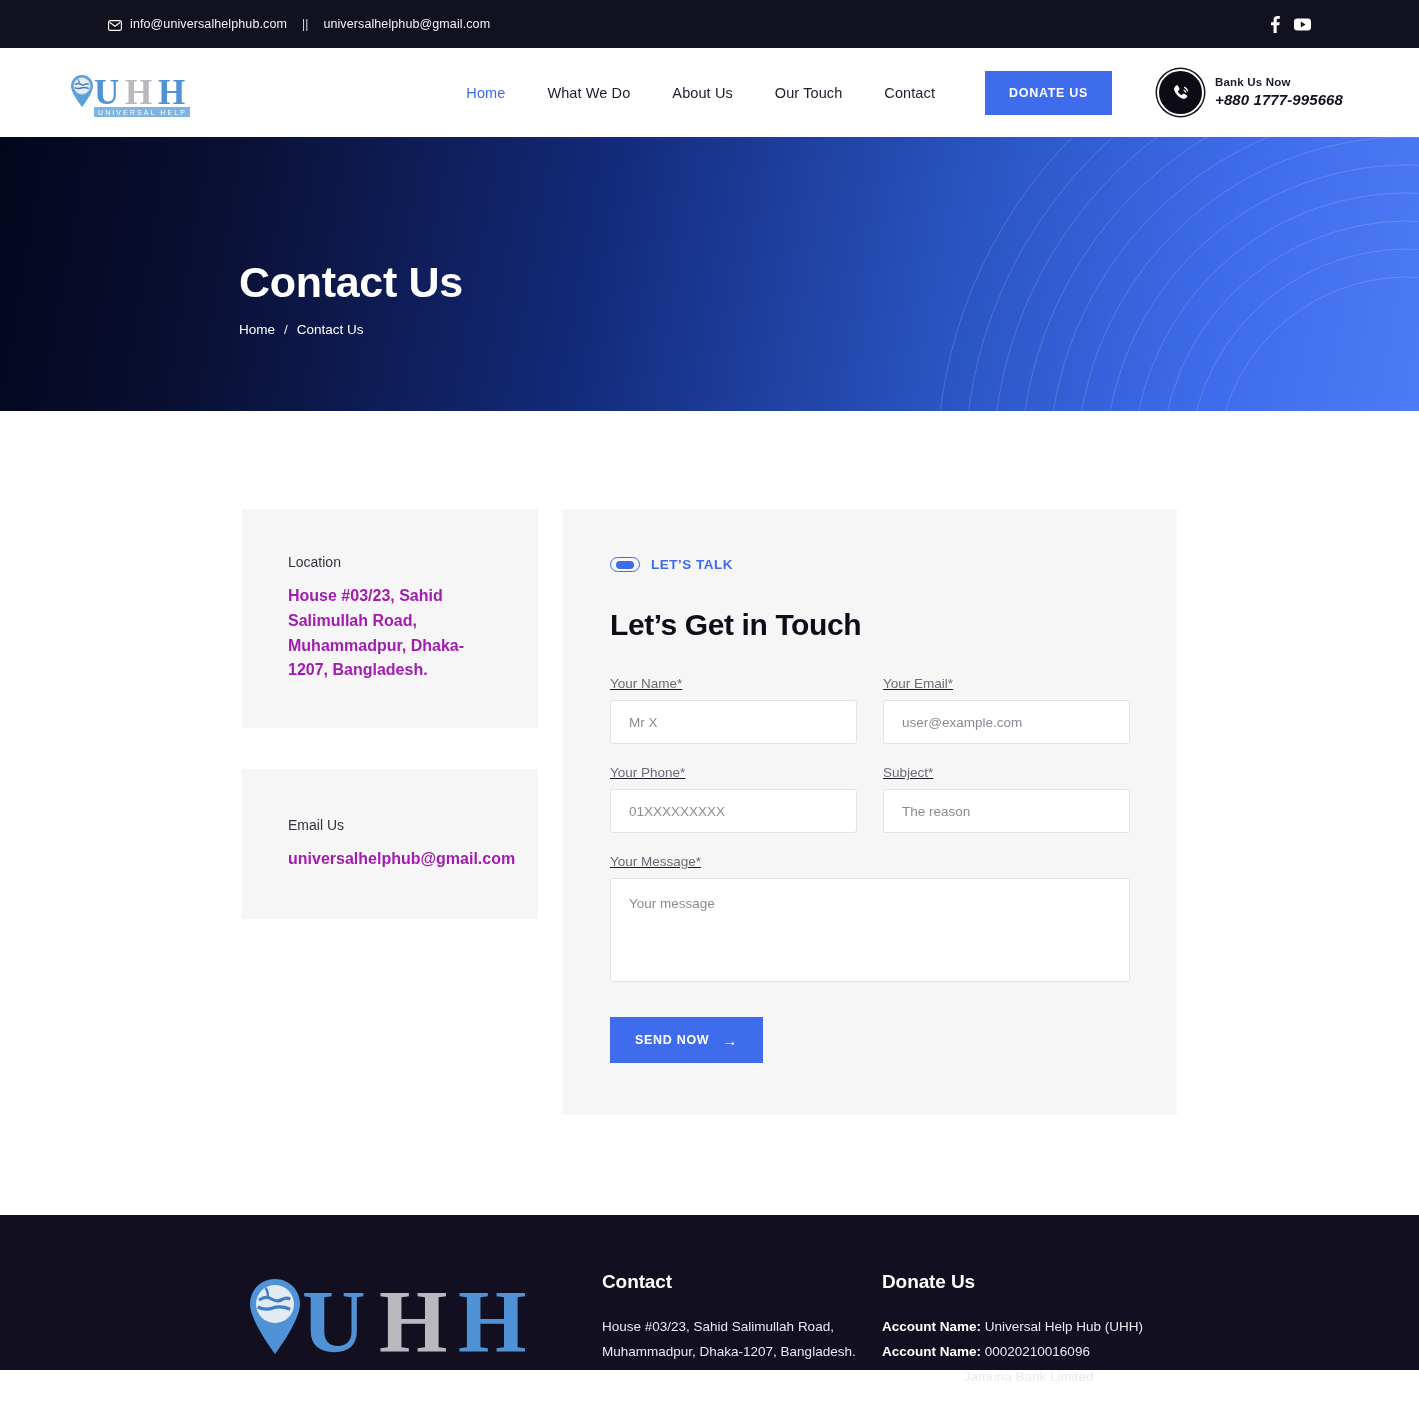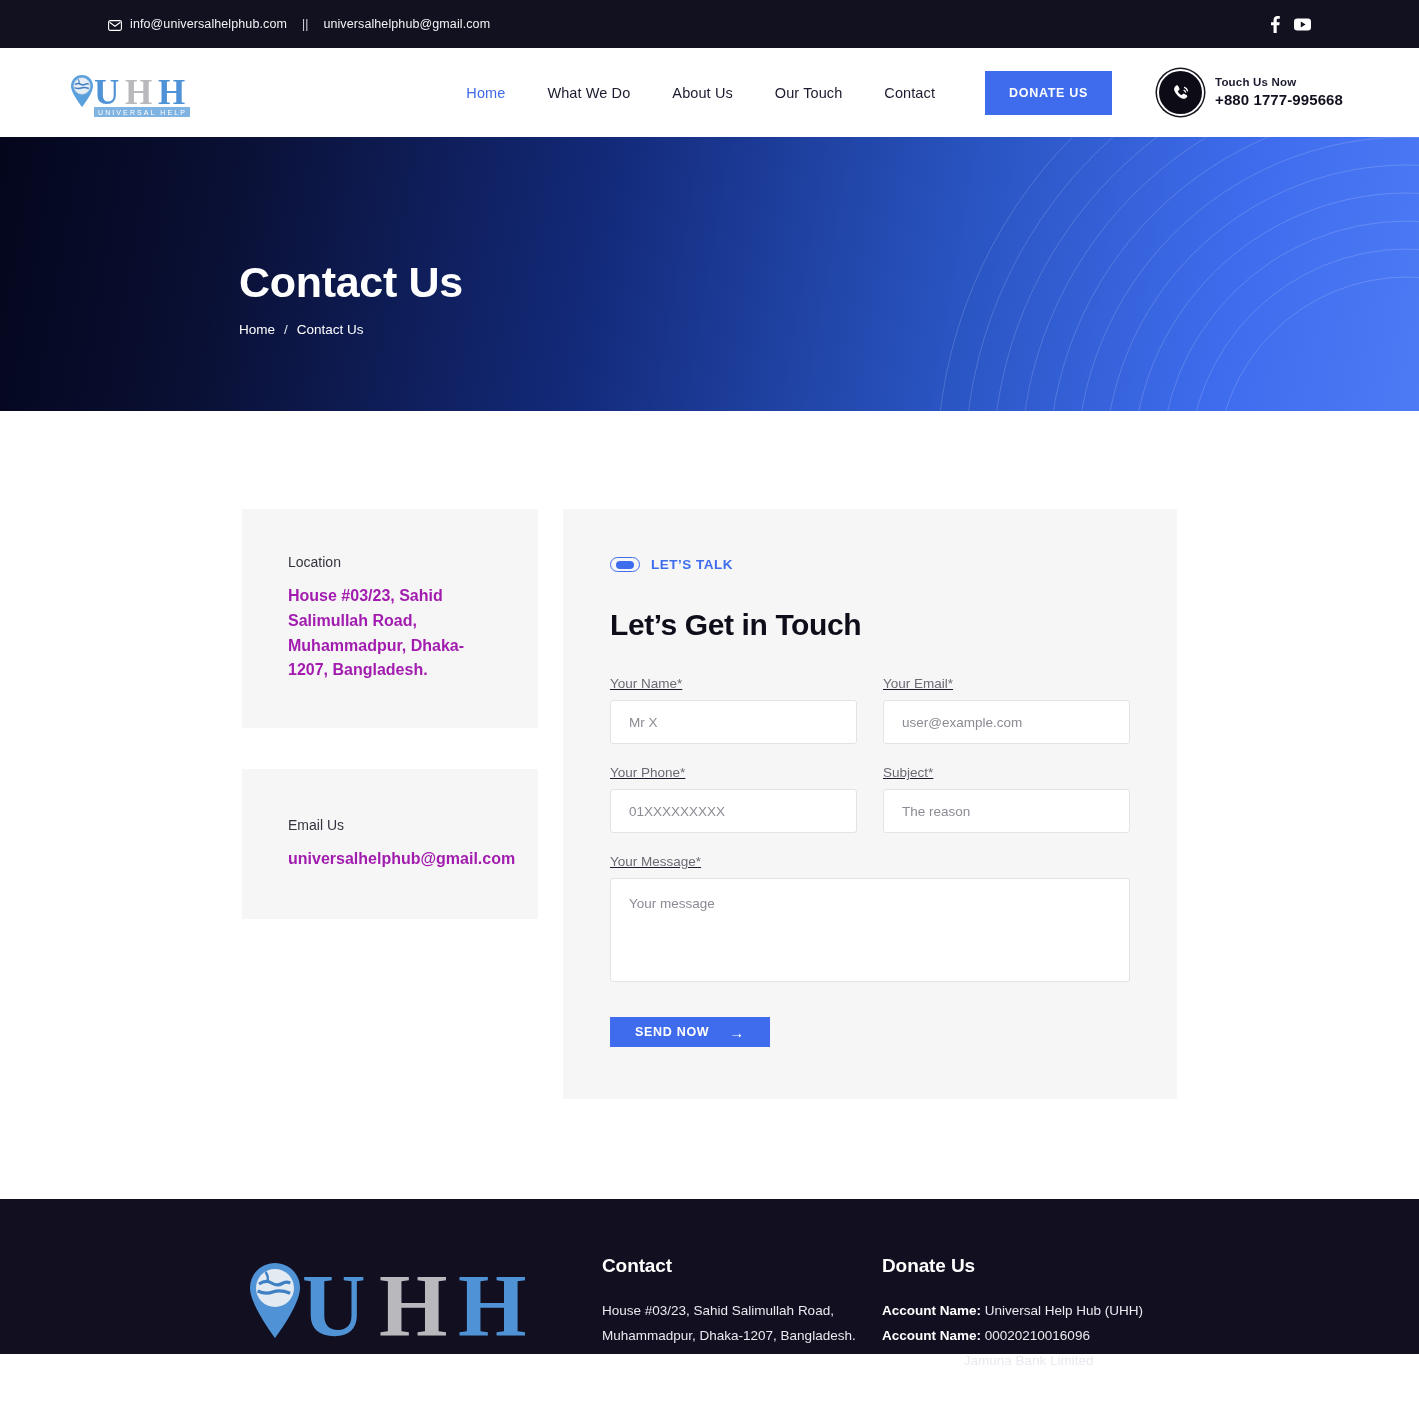--- a/index.html
+++ b/index.html
@@ -106,21 +106,21 @@
     background:#0d0c16;
     border:2px solid #fff;
     box-shadow:0 0 0 1.5px #16151f;
     display:flex;
     align-items:center;
     justify-content:center;
     flex:0 0 auto;
   }
   .call-text { line-height:1.35; }
   .call-label { font-size:11.5px; font-weight:bold; color:#1b1b2f; letter-spacing:.2px; }
-  .call-num { font-size:15px; font-weight:bold; color:#12111f; letter-spacing:.1px; }
+  .call-num { font-size:15px; font-weight:bold; color:#12111f; letter-spacing:.1px;font-style:italic; }
 
   
   .hero {
     height:274px;
     position:relative;
     overflow:hidden;
     background:linear-gradient(100deg,#04061c 0%, #0a1034 16%, #132a7a 42%, #2a56c4 68%, #3f6ced 86%, #4d7bf5 100%);
   }
   .hero-arcs { position:absolute; right:0; top:0; width:560px; height:333px; opacity:1; }
   .hero-inner {
@@ -202,29 +202,29 @@
     outline:none;
   }
   .field textarea { height:104px; padding:15px 18px; resize:none; line-height:1.5; }
   .field input::placeholder, .field textarea::placeholder { color:#8b8b95; }
 
   .send-btn {
     margin-top:10px;
     background:#3f6ced;
     color:#fff;
     border:none;
-    height:30px;
+    height:46px;
     padding:0 25px;
     font-family:inherit;
     font-size:12.5px;
     font-weight:bold;
     letter-spacing:.7px;
     display:inline-flex;
     align-items:center;
-    gap:20px;
+    gap:13px;
     cursor:pointer;
   }
   .send-btn .arr { font-size:15px; font-weight:normal; }
 
   
   .footer {
     background:#110f20;
     height:155px;
     padding:56px 0 0 0;
     display:flex;
@@ -301,21 +301,21 @@
     <button class="donate-btn">DONATE US</button>
     <div class="callbox">
       <span class="call-circle">
         <svg width="24" height="24" viewBox="0 0 24 24">
           <path d="M7.2 4.6 c.9-.5 1.7-.2 2.1.6 l1.1 2.2 c.3.7.1 1.3-.5 1.8 l-.9.7 c-.2.2-.2.4-.1.7 .5 1.3 1.9 2.8 3.2 3.5 .3.1.5.1.7-.1 l.8-.8 c.5-.5 1.1-.6 1.8-.3 l2.1 1.1 c.8.4 1 1.3.5 2.1 -1 1.6-3 2.2-4.9 1.4 -3.4-1.4-6.6-4.6-7.8-8 -.6-1.8 .2-3.7 1.9-4.9 Z" fill="#ffffff"></path>
           <path d="M15.6 6.4 a5.4 5.4 0 0 1 2.9 3.4" fill="none" stroke="#ffffff" stroke-width="1.3" stroke-linecap="round"></path>
           <path d="M15.1 9.3 a2.8 2.8 0 0 1 1.5 1.8" fill="none" stroke="#ffffff" stroke-width="1.3" stroke-linecap="round"></path>
         </svg>
       </span>
       <span class="call-text">
-        <span class="call-label" style="display:block">Touch Us Now</span>
+        <span class="call-label" style="display:block">Bank Us Now</span>
         <span class="call-num" style="display:block">+880 1777-995668</span>
       </span>
     </div>
   </div>
 </div>
 
 <div class="hero">
   <svg class="hero-arcs" viewBox="0 0 560 333" preserveAspectRatio="none">
     <g fill="none" stroke="#ffffff" stroke-opacity="0.16" stroke-width="1">
       <circle cx="548" cy="330" r="190"></circle>

